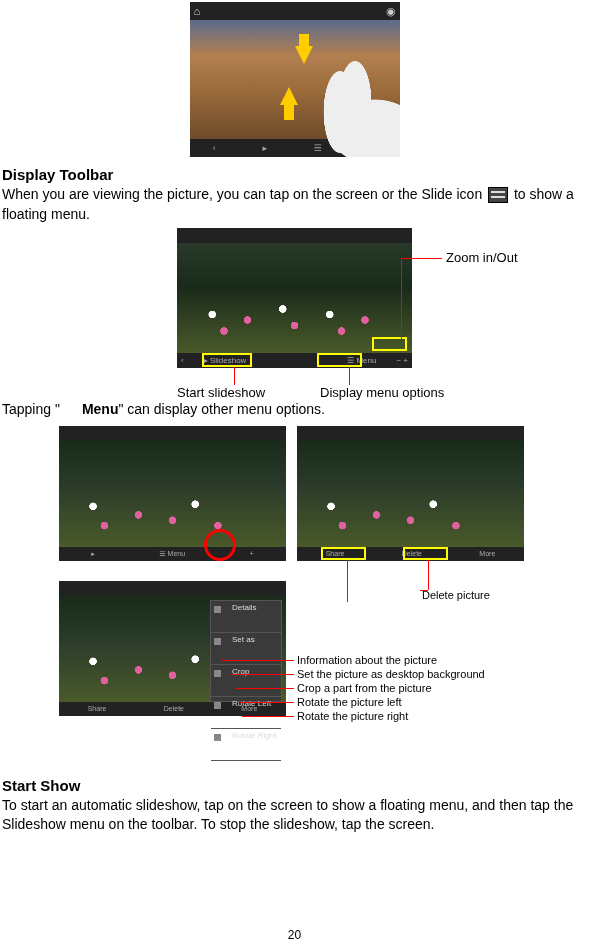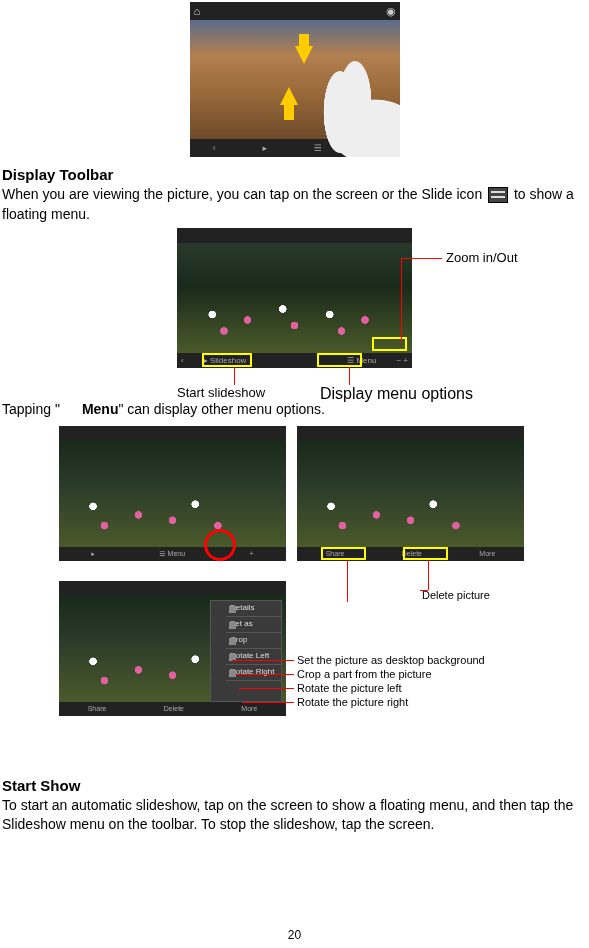--- a/index.html
+++ b/index.html
@@ -129,21 +129,21 @@
   .img2 .hl-menu { left:140px; bottom:1px; width:45px; height:14px; }
   .img2 .hl-zoom { left:195px; bottom:17px; width:35px; height:14px; }
 
   .callline { position:absolute; background:#f00; }
   .img2-wrap .l-zoom-h { top:30px; left:400px; width:40px; height:1px; }
   .img2-wrap .l-zoom-v { top:30px; left:399px; width:1px; height:85px; }
   .img2-wrap .l-slide { top:139px; left:232px; width:1px; height:18px; }
   .img2-wrap .l-menu { top:139px; left:347px; width:1px; height:18px; }
   .img2-wrap .lbl-zoom { position:absolute; top:22px; left:444px; font-size:13px; }
   .img2-wrap .lbl-slide { position:absolute; top:157px; left:175px; font-size:13px; }
-  .img2-wrap .lbl-menu  { position:absolute; top:157px; left:318px; font-size:16px; }
+  .img2-wrap .lbl-menu  { position:absolute; top:157px; left:318px; font-size:13px; }
 
   
   .triple-wrap { position:relative; width:100%; height:345px; margin-top:6px; }
   .smallimg {
     position:absolute; width:227px; height:135px; background:#000;
   }
   .smallimg .statusbar { position:absolute; top:0; height:14px; left:0; right:0; background:#222; }
   .smallimg .photo {
     position:absolute; top:14px; bottom:14px; left:0; right:0;
     background:
@@ -168,22 +168,22 @@
     border:3px solid #f00; border-radius:50%;
   }
   .s2 .hl-share { left:24px; bottom:1px; width:45px; height:13px; position:absolute; border:2px solid #ff0; box-sizing:border-box; }
   .s2 .hl-del   { left:106px; bottom:1px; width:45px; height:13px; position:absolute; border:2px solid #ff0; box-sizing:border-box; }
 
   .s3 .menu-popup {
     position:absolute; right:4px; bottom:14px; width:70px; height:100px;
     background:#3a3a3a; border:1px solid #555;
   }
   .s3 .menu-popup .mi {
-    height:16px; border-bottom:1px solid #555; font-size:8px; color:#ddd; padding:2px 2px 0 4px;
-    position:relative; box-sizing:border-box;margin-left:15px;
+    height:32px; border-bottom:1px solid #555; font-size:8px; color:#ddd; padding:2px 2px 0 21px;
+    position:relative; box-sizing:border-box;
   }
   .s3 .menu-popup .mi::before {
     content:""; position:absolute; left:3px; top:5px; width:7px; height:7px; background:#888;
   }
 
   
   .triple-wrap .lbl-share { position:absolute; top:175px; left:310px; width:100px; font-size:11px; line-height:12px; }
   .triple-wrap .lbl-del   { position:absolute; top:163px; left:420px; font-size:11px; line-height:12px; }
   .triple-wrap .l-share-v { top:134px; left:345px; width:1px; height:42px; }
   .triple-wrap .l-del-v   { top:134px; left:426px; width:1px; height:30px; }
@@ -305,20 +305,21 @@
       </div>
     </div>
 
     <div class="callline l-share-v"></div>
     <div class="callline l-del-v"></div>
     <div class="callline l-del-h"></div>
 
     <div class="lbl-del">Delete picture</div>
 
     <div class="menu-callouts">
+      <div><span class="l a"></span><span>Information about the picture</span></div>
       <div><span class="l b"></span><span>Set the picture as desktop background</span></div>
       <div><span class="l c"></span><span>Crop a part from the picture</span></div>
       <div><span class="l d"></span><span>Rotate the picture left</span></div>
       <div><span class="l e"></span><span>Rotate the picture right</span></div>
     </div>
   </div>
 
   <h3>Start Show</h3>
   <p>To start an automatic slideshow, tap on the screen to show a floating menu, and then tap the Slideshow menu on the toolbar. To stop the slideshow, tap the screen.</p>
 

